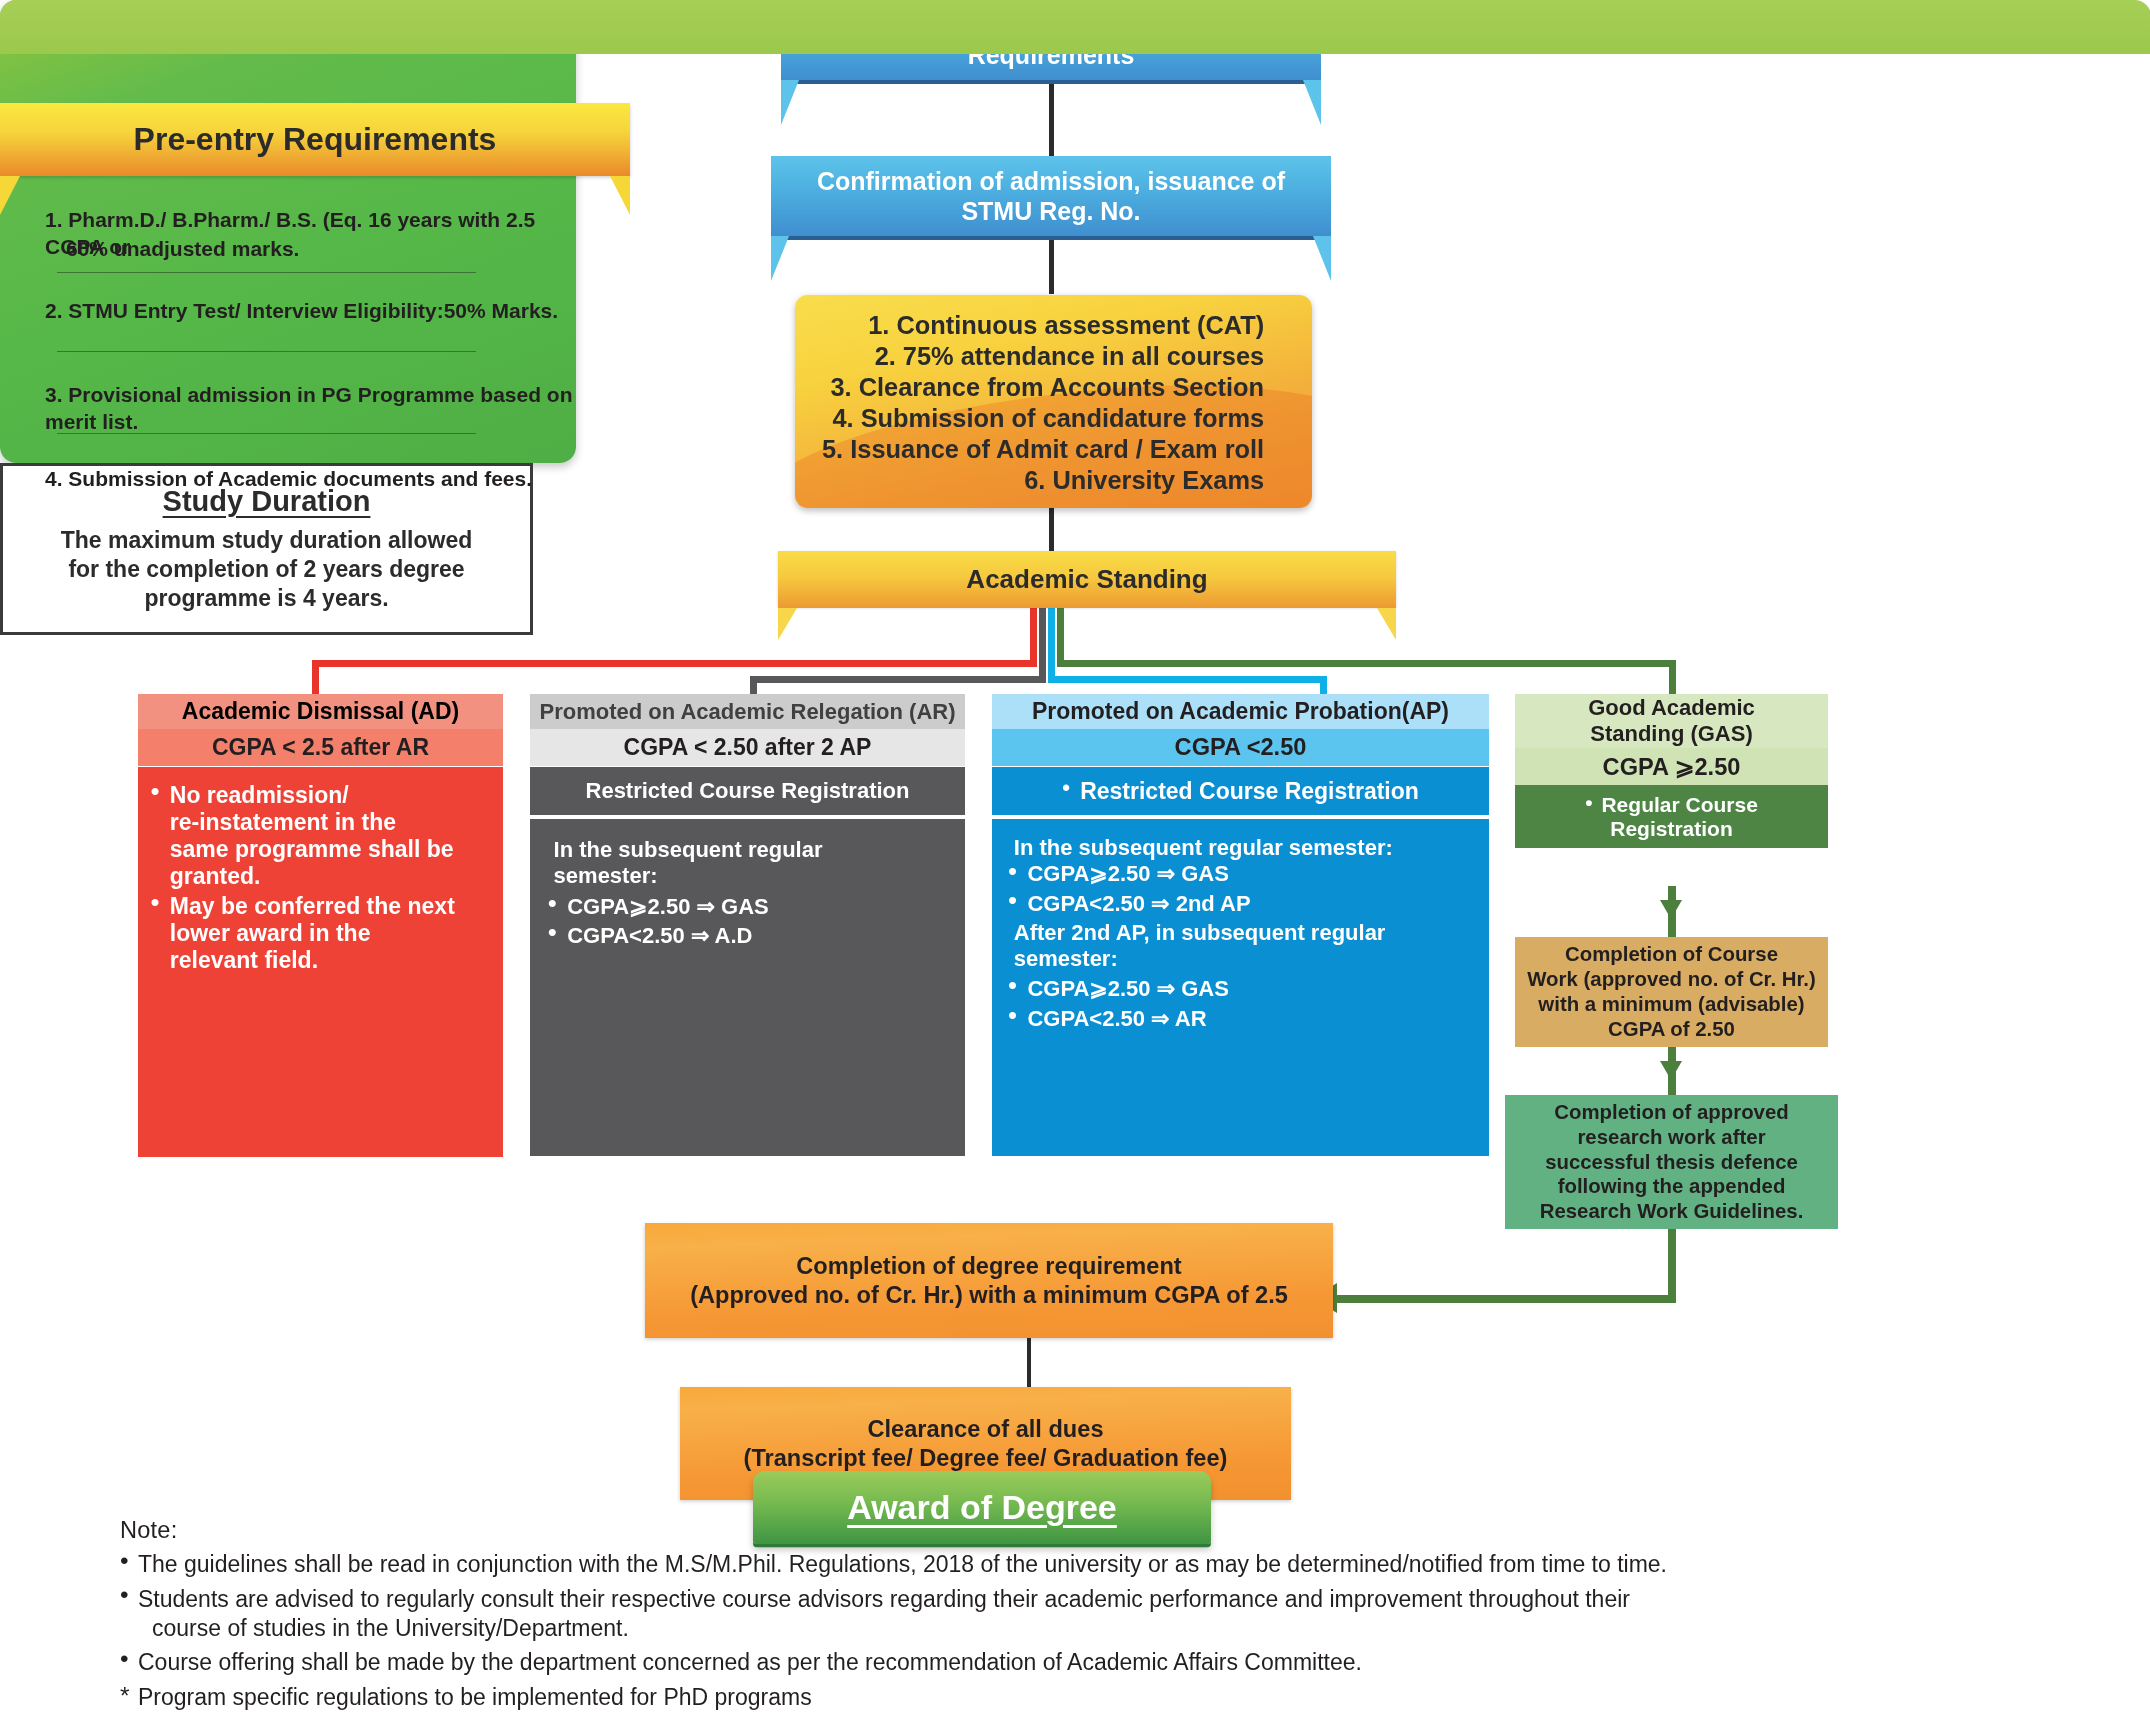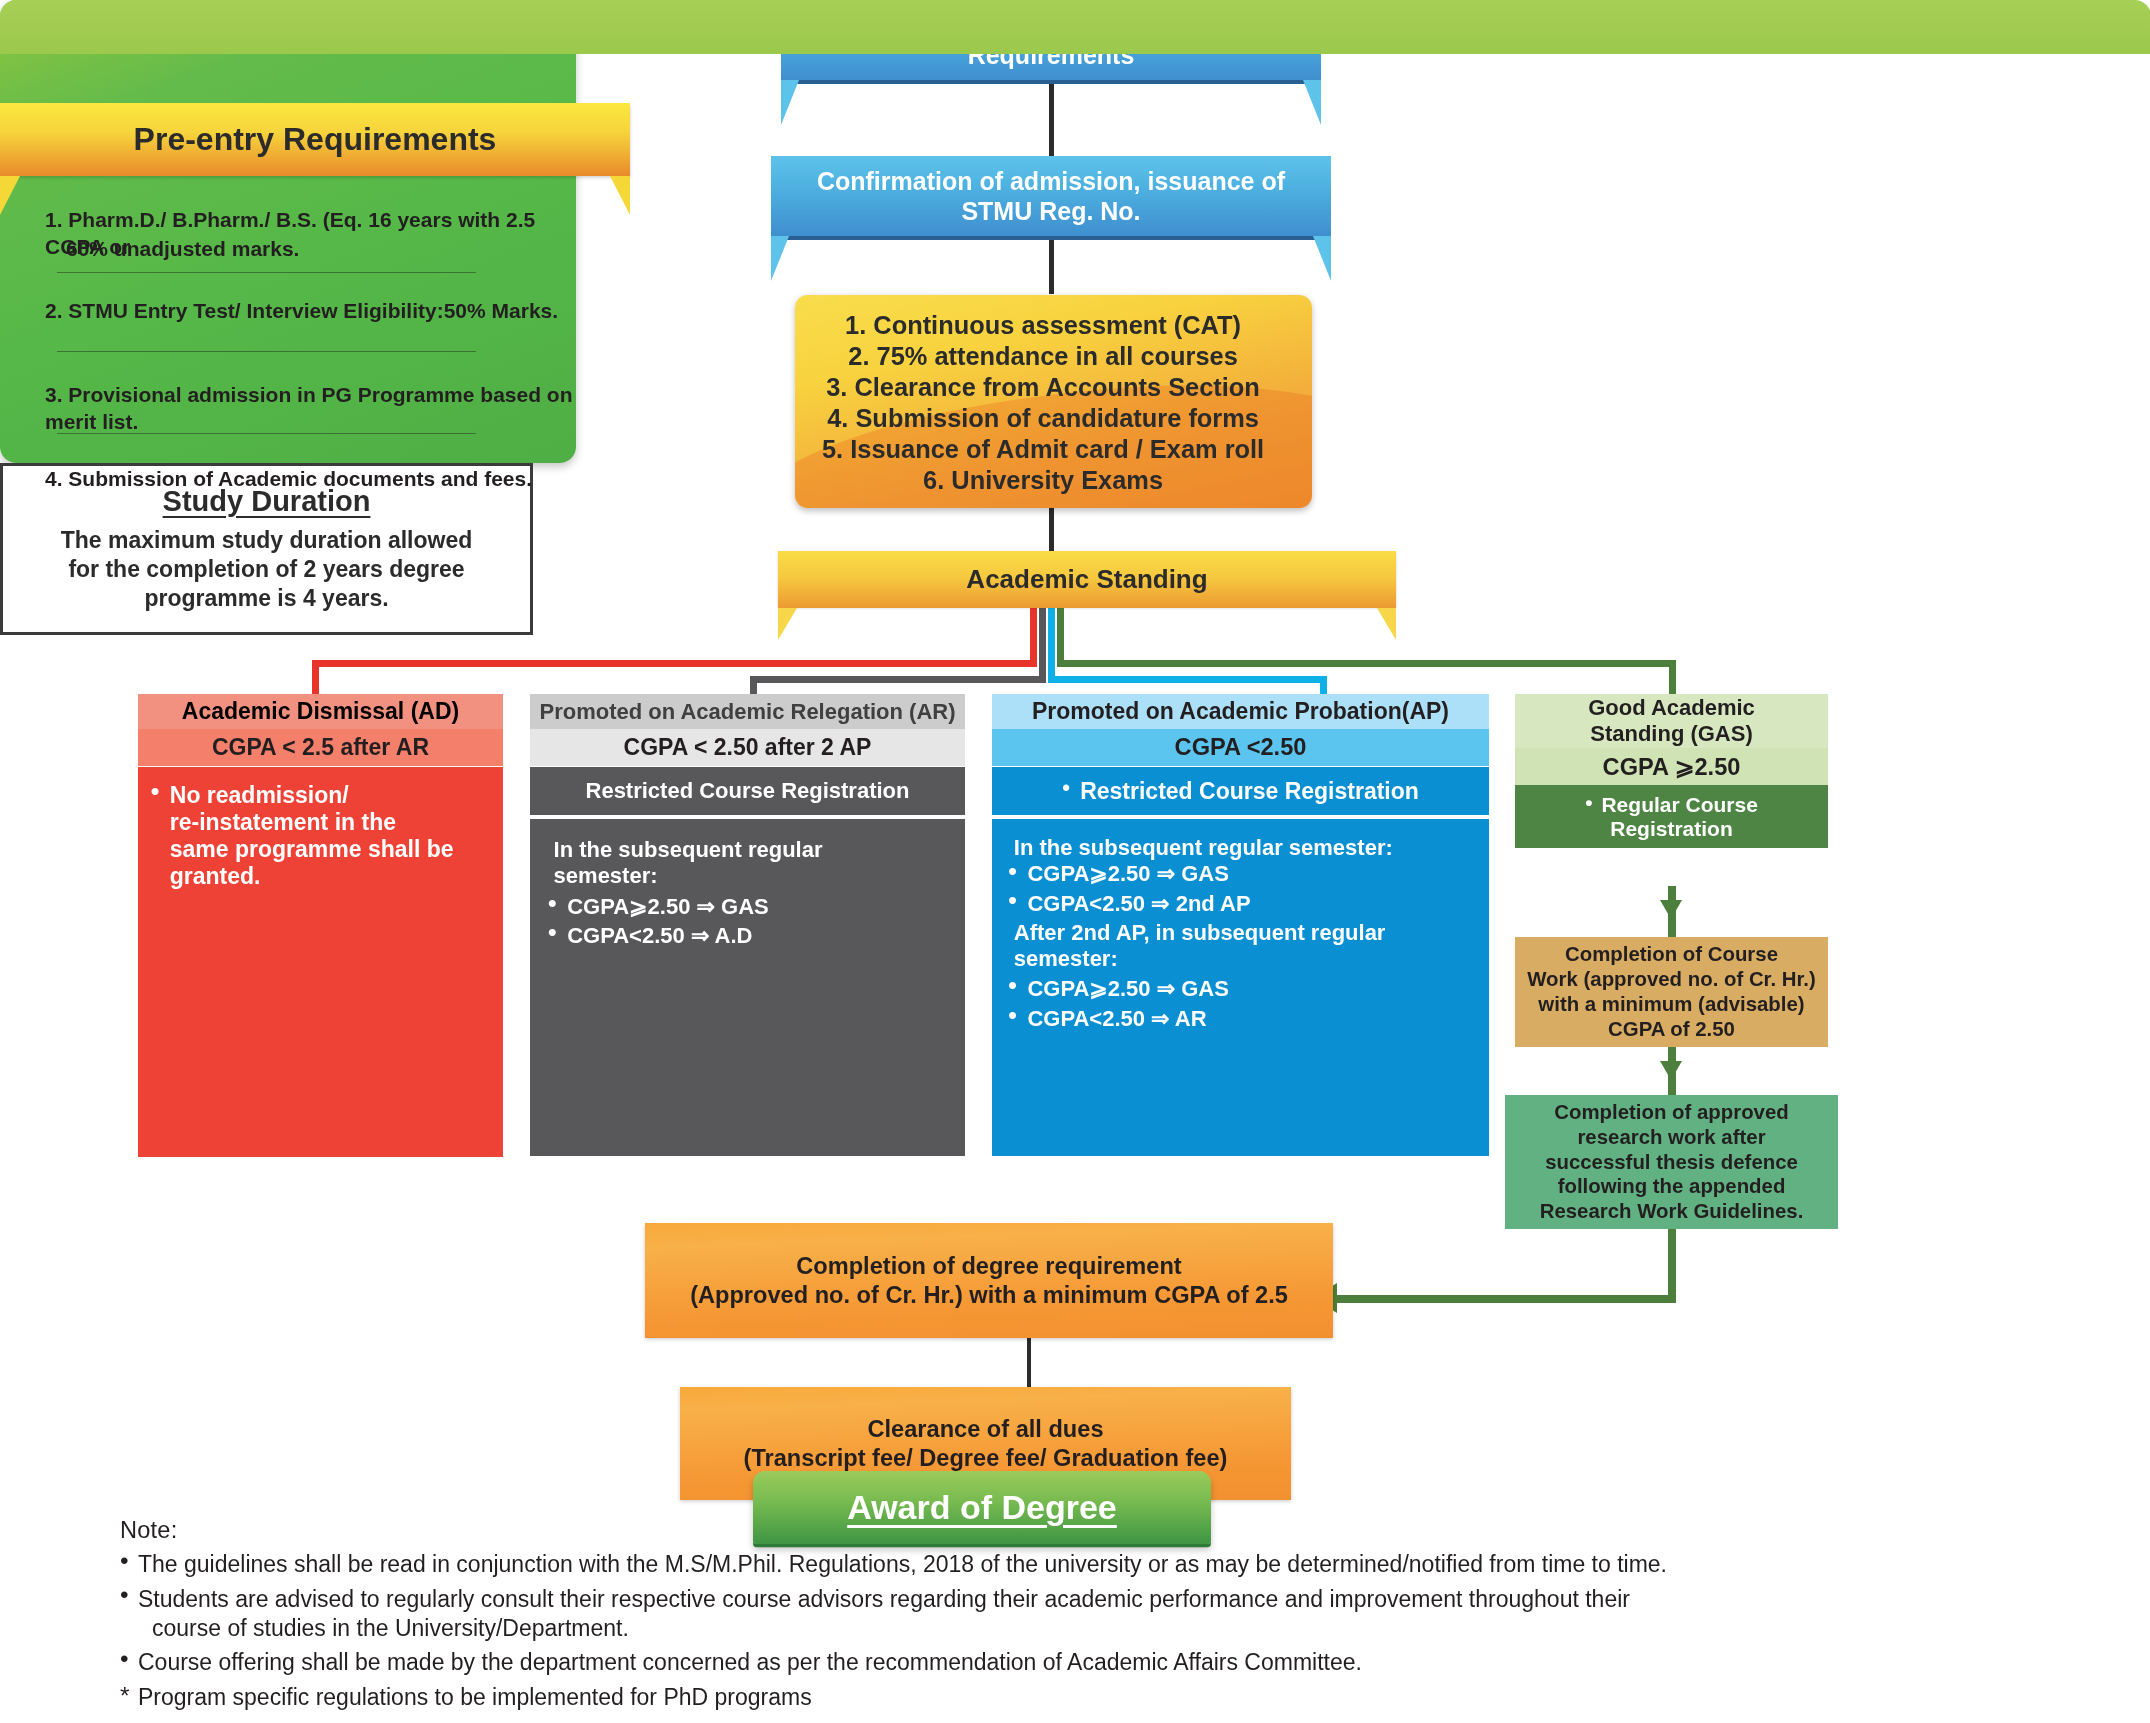--- a/index.html
+++ b/index.html
@@ -53,21 +53,21 @@
   }
   .orange-card .swoosh{
     position:absolute; inset:0; border-radius:12.7px; overflow:hidden; pointer-events:none;
   }
   .orange-card .swoosh::after{
     content:""; position:absolute; left:-10%; top:45%; width:130%; height:70%;
     background:rgba(233,116,33,.38);
     border-radius:58% 42% 0 0 / 70% 60% 0 0;
     transform:rotate(-4deg);
   }
-  .olist{ position:relative; z-index:2; text-align:center; }
+  .olist{ position:relative; z-index:2; text-align:right; }
   .olist div{ white-space:nowrap; }
 
   
   .as-banner{
     background:linear-gradient(180deg,#f9dc46 0%,#f6c93f 45%,#ec9a32 100%);
     box-shadow:0 1.4px 2.7px rgba(0,0,0,.18);
   }
   .as-banner .fold-l,.as-banner .fold-r{
     position:absolute; top:100%; width:0; height:0;
   }
@@ -268,20 +268,25 @@
   <div class="col-sub" style="position:absolute;left:0;top:35px;width:100%;height:37px;background:#f4806b;font-size:23px;color:#231f20;">
     <span>CGPA &lt; 2.5 after AR</span>
   </div>
   <div class="col-body" style="position:absolute;left:0;top:73px;width:100%;height:390px;background:#ee4237;color:#ffffff;font-size:23px;padding:14.5px 10px 0 8.2px;">
     <ul class="bullets">
       <li>
         <div>No readmission/</div>
         <div>re-instatement in the</div>
         <div>same programme shall be</div>
         <div>granted.</div>
+      </li>
+      <li>
+        <div>May be conferred the next</div>
+        <div>lower award in the</div>
+        <div>relevant field.</div>
       </li>
     </ul>
   </div>
 </div>
 
 <div class="abs" style="left:530px;top:694px;width:435px;height:463px;">
   <div class="col-head" style="position:absolute;left:0;top:0;width:100%;height:35px;background:#cccccc;font-size:22px;color:#404040;">
     <span>Promoted on Academic Relegation (AR)</span>
   </div>
   <div class="col-sub" style="position:absolute;left:0;top:35px;width:100%;height:37px;background:#e6e6e6;font-size:23px;color:#231f20;">

